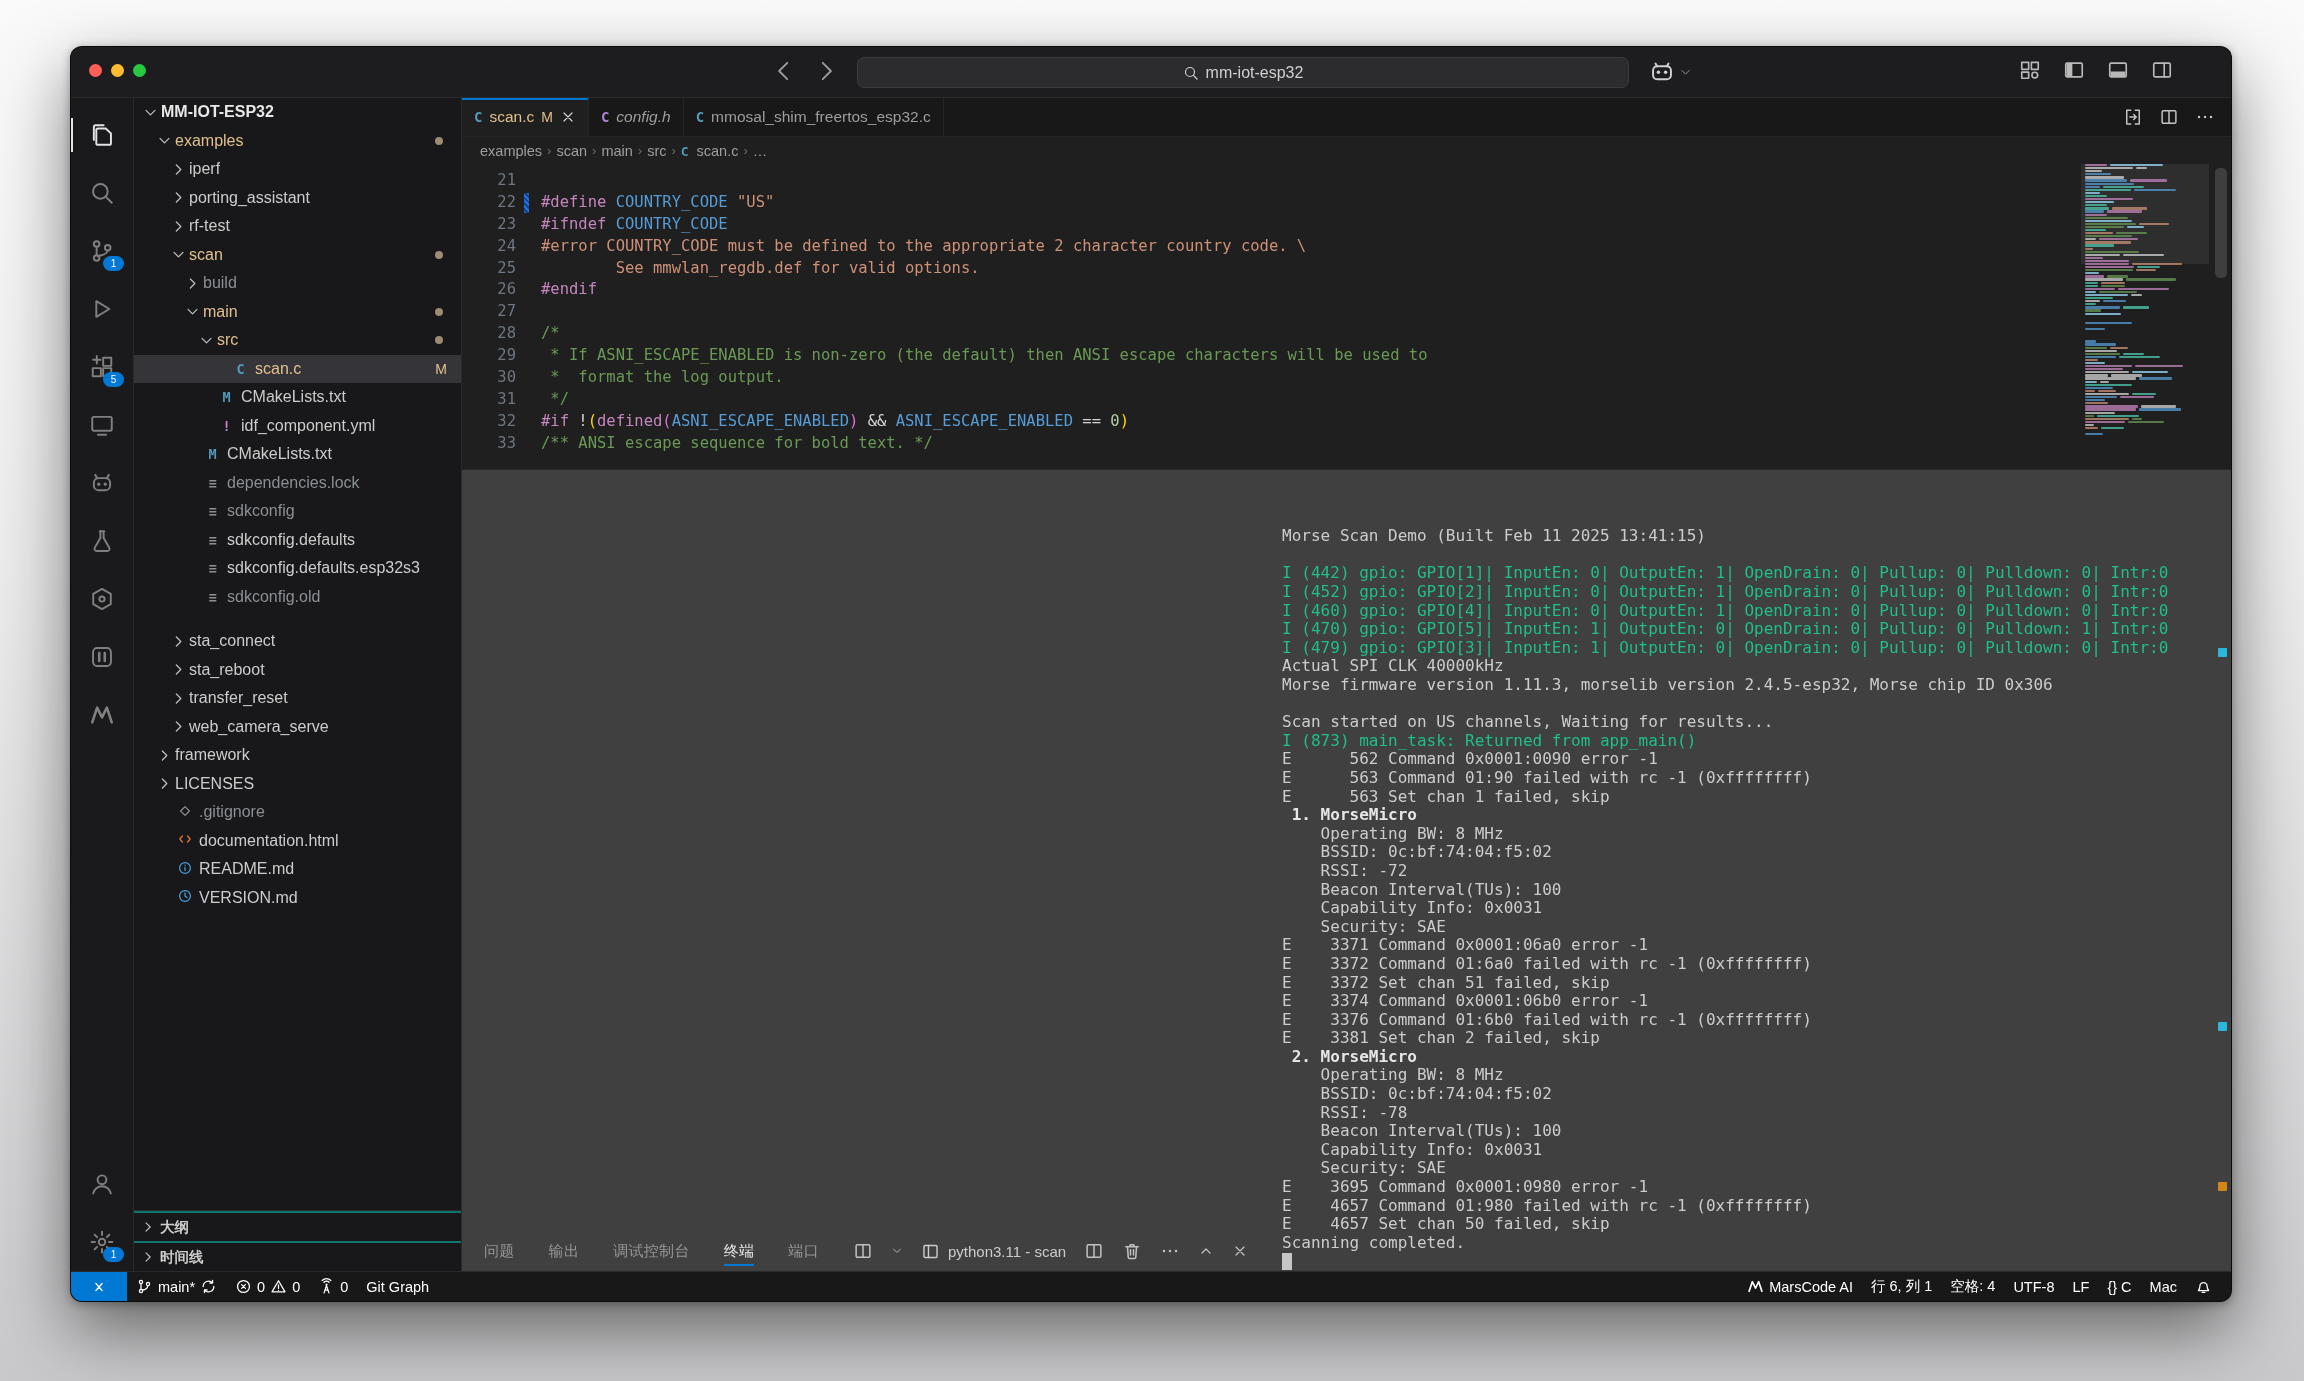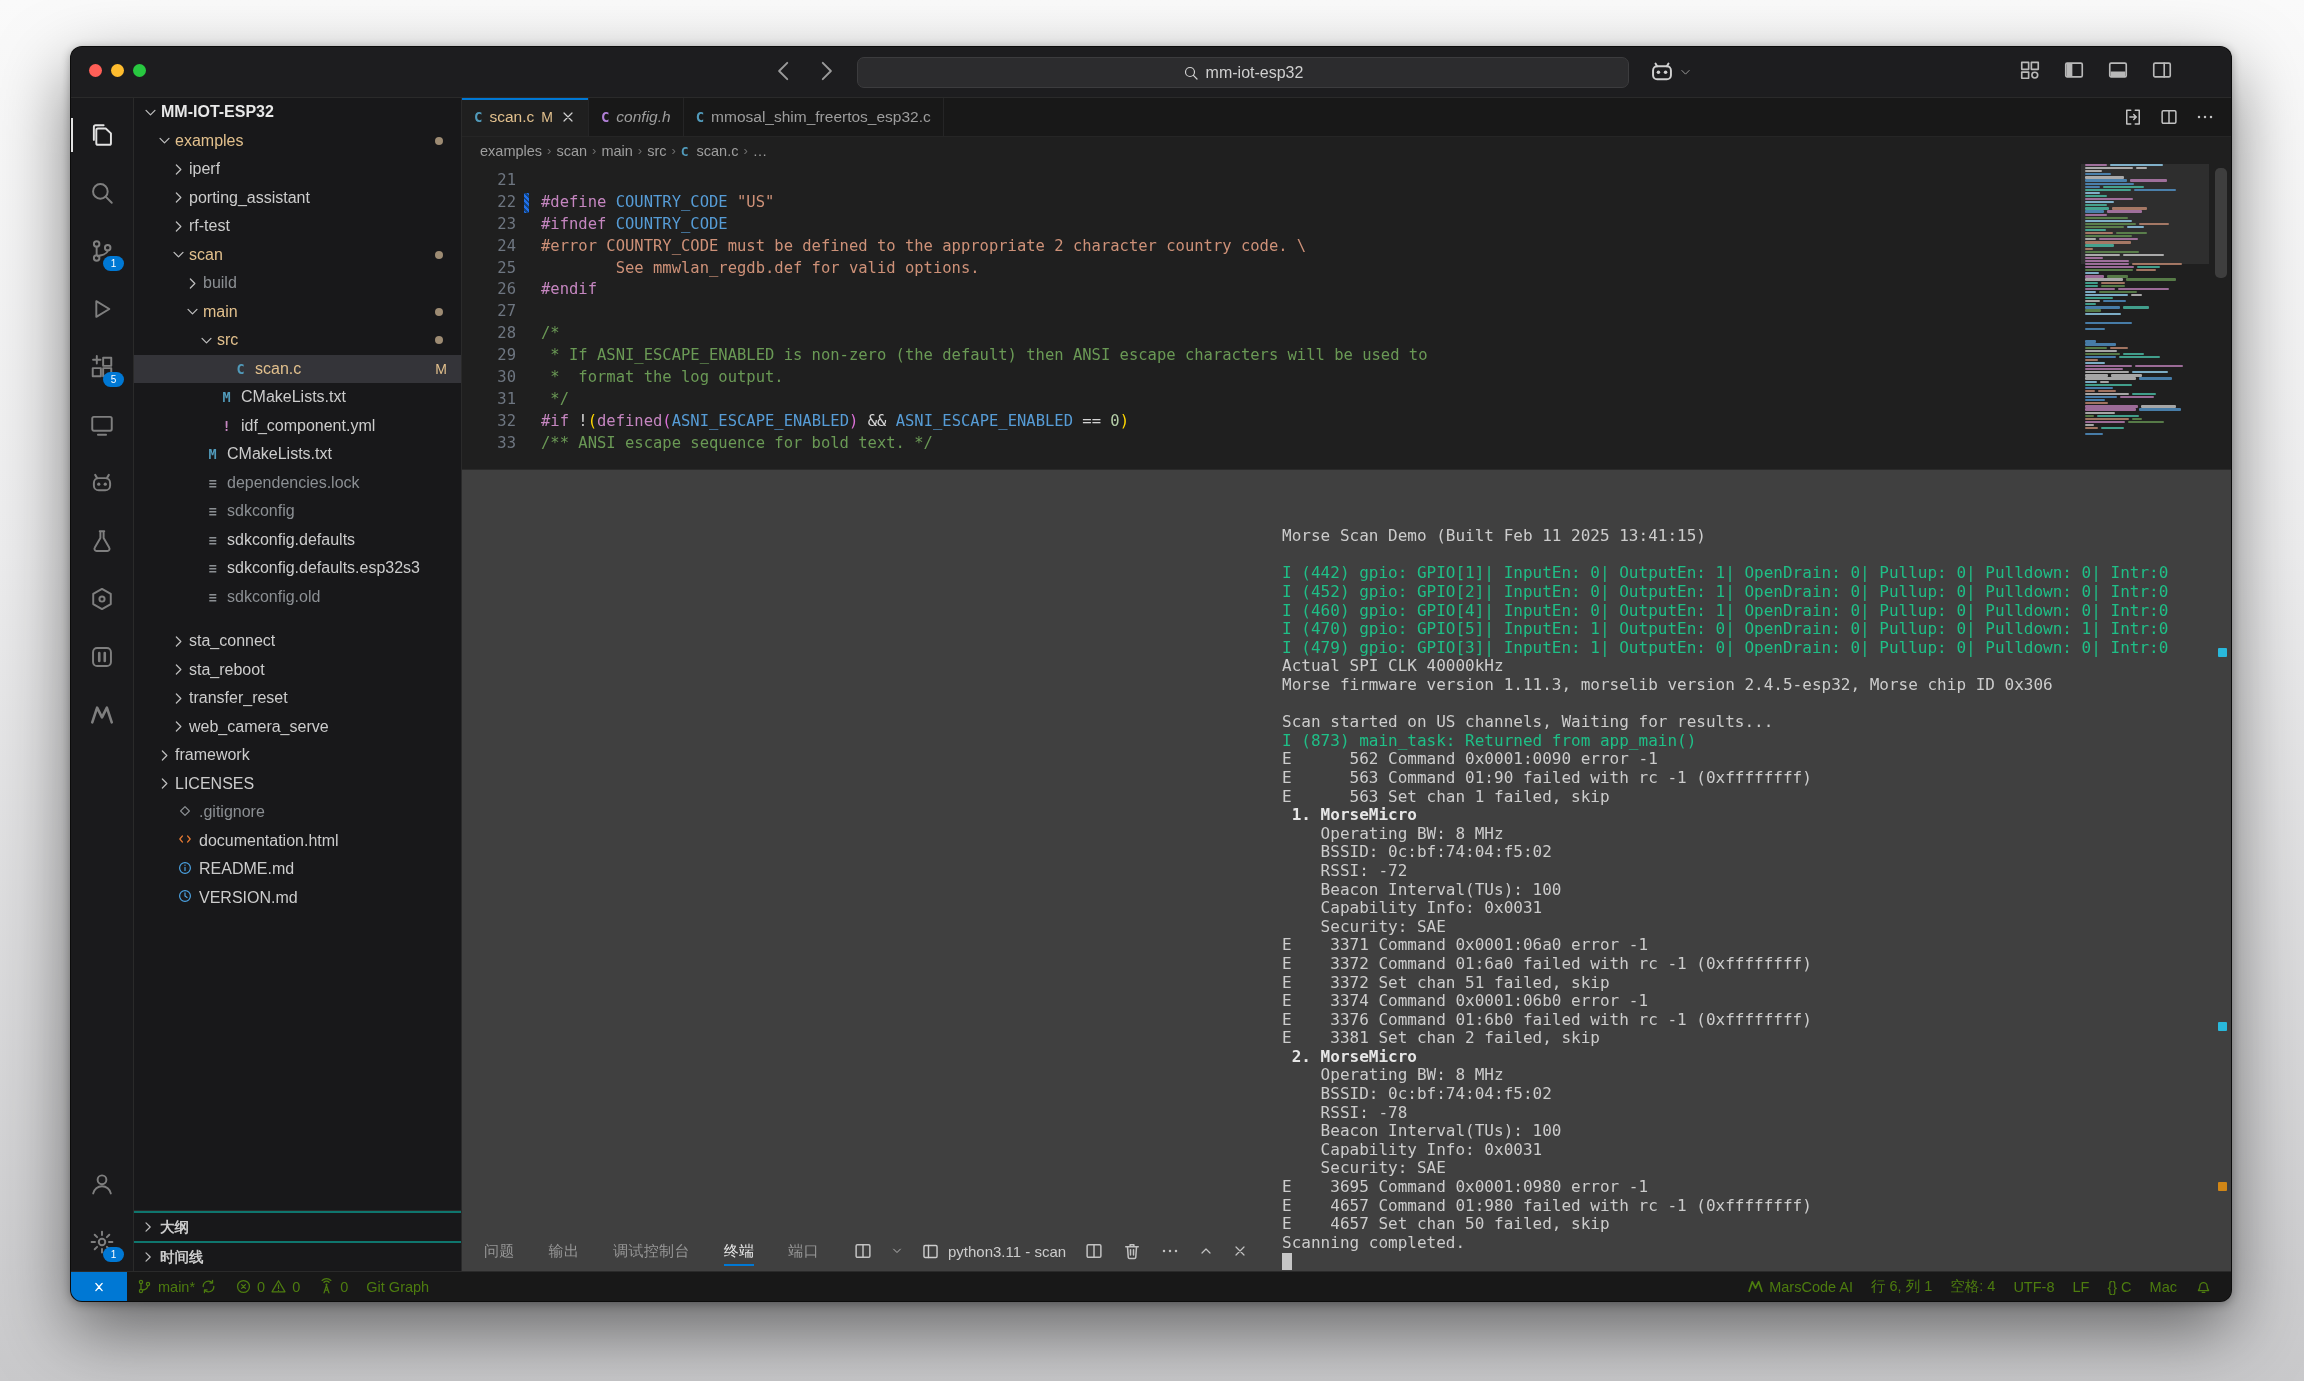--- a/index.html
+++ b/index.html
@@ -95,21 +95,21 @@
   .panel-actions{margin-left:auto;display:flex;align-items:center;gap:18px;color:#c2c2c2;font-size:15px;}
   .panel-actions .ic{width:20px;height:20px;cursor:pointer;}
   .psession{display:flex;align-items:center;gap:8px;color:#cccccc;cursor:pointer;}
   .terminal{flex:1;padding:12px 30px 0 20px;font-family:"DejaVu Sans Mono",monospace;font-size:16px;line-height:18.6px;overflow:hidden;cursor:text;}
   .tline{white-space:pre;color:#cccccc;}
   .tline.green{color:#1fbf87;}
   .tline.bold{font-weight:700;color:#e6e6e6;}
   .cursorblock{display:inline-block;width:9.6px;height:17px;background:#c6c6c6;vertical-align:text-bottom;}
   .scrollmark{position:absolute;right:4px;width:9px;height:9px;border-radius:1px;}
   
-  .statusbar{height:29px;background:#181818;border-top:1px solid #2a2a2a;display:flex;align-items:stretch;color:#4d7c0f;font-size:14.5px;flex:0 0 auto;}
+  .statusbar{height:29px;background:#181818;border-top:1px solid #2a2a2a;display:flex;align-items:stretch;color:#ffffff;font-size:14.5px;flex:0 0 auto;}
   .sb-remote{width:56px;background:#0078d4;color:#fff;display:flex;align-items:center;justify-content:center;cursor:pointer;}
   .sb-remote .ic{width:18px;height:18px;}
   .sb-item{display:flex;align-items:center;gap:5px;padding:0 9px;cursor:pointer;white-space:nowrap;}
   .sb-item .ic{width:17px;height:17px;}
   .sb-left{display:flex;align-items:stretch;}
   .sb-right{margin-left:auto;display:flex;align-items:stretch;padding-right:10px;}
 </style>
 </head>
 <body>
 

